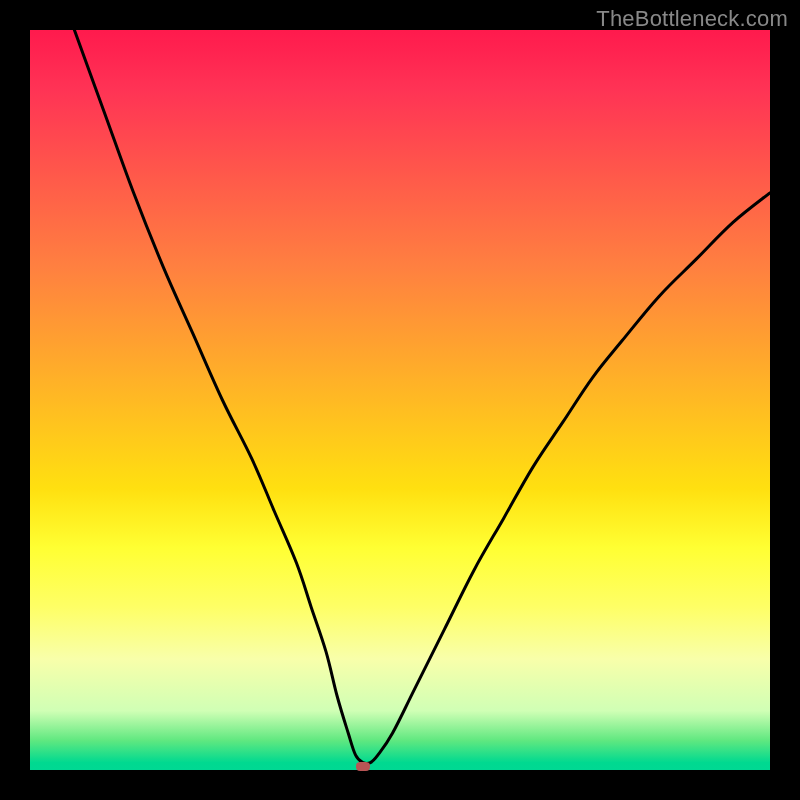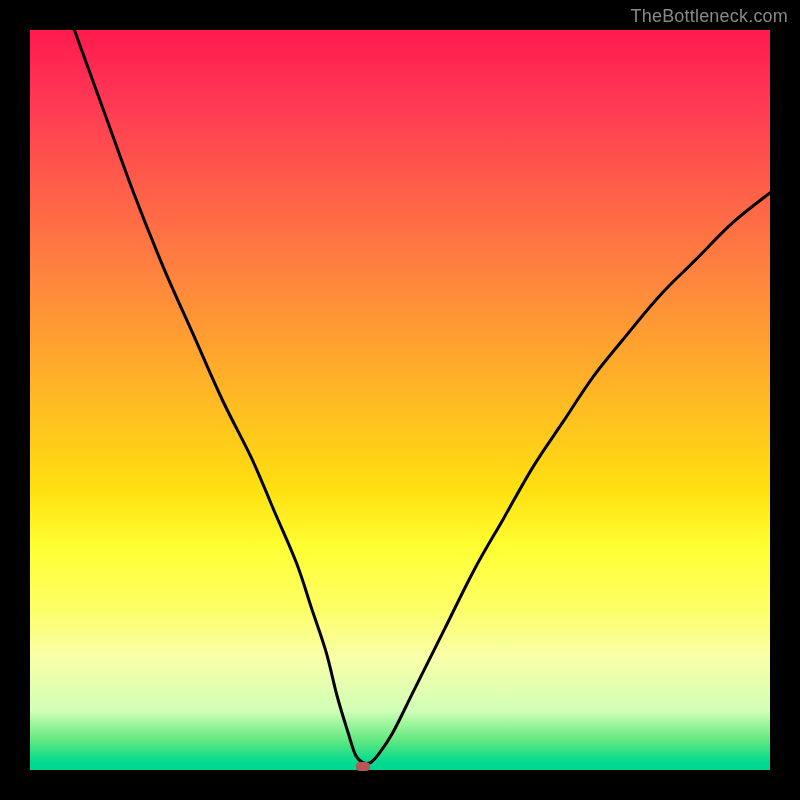--- a/index.html
+++ b/index.html
@@ -38,21 +38,21 @@
       #60e880 96%,
       #00d990 99%,
       #00d893 100%
     );
   }
   .watermark {
     position: absolute;
     top: 6px;
     right: 12px;
     color: #888;
-    font-size: 18px;
+    font-size: 22px;
     font-weight: 500;
     z-index: 10;
     letter-spacing: 0.2px;
   }
   svg.curve {
     position: absolute;
     left: 0;
     top: 0;
     width: 740px;
     height: 740px;

